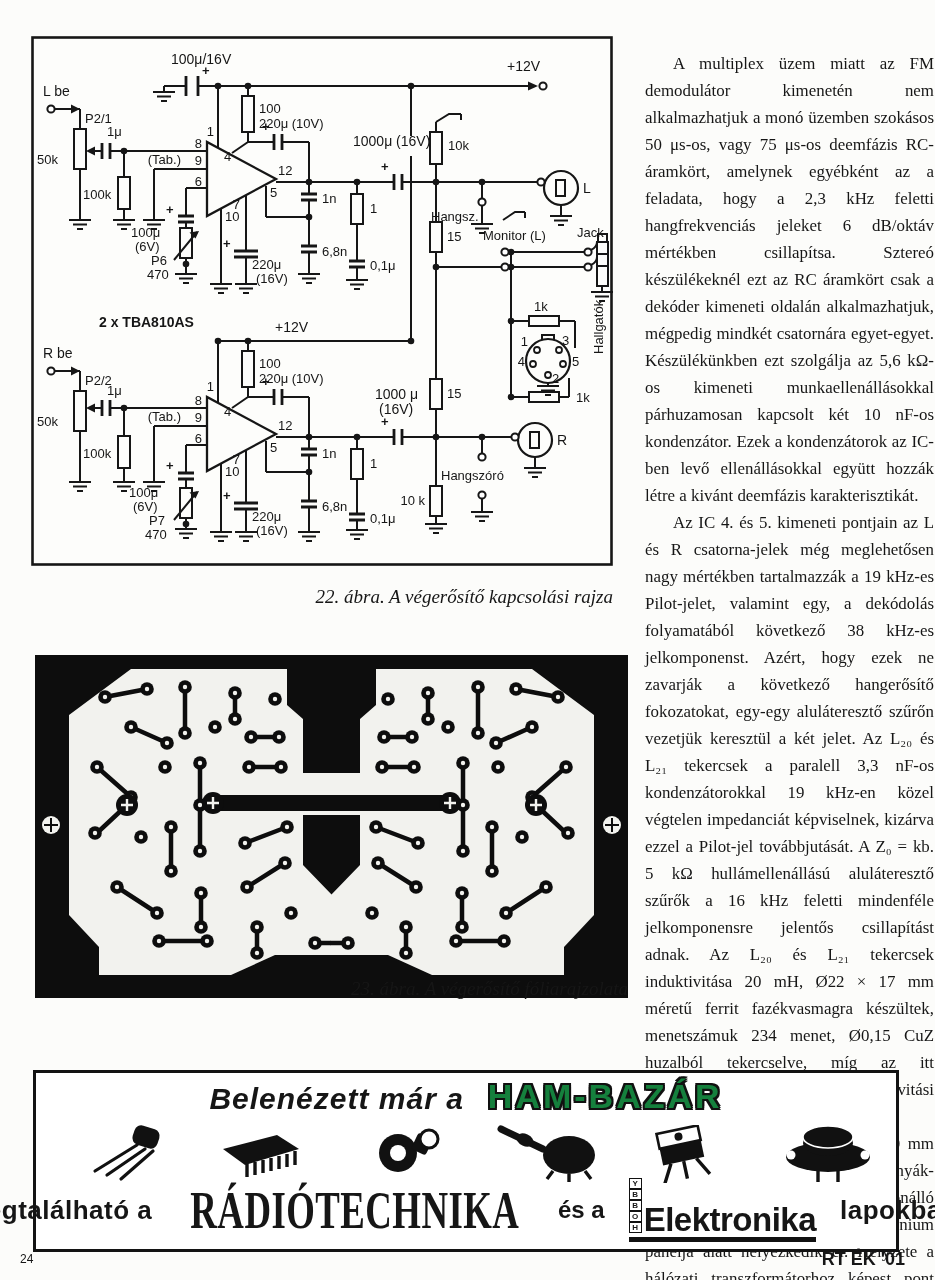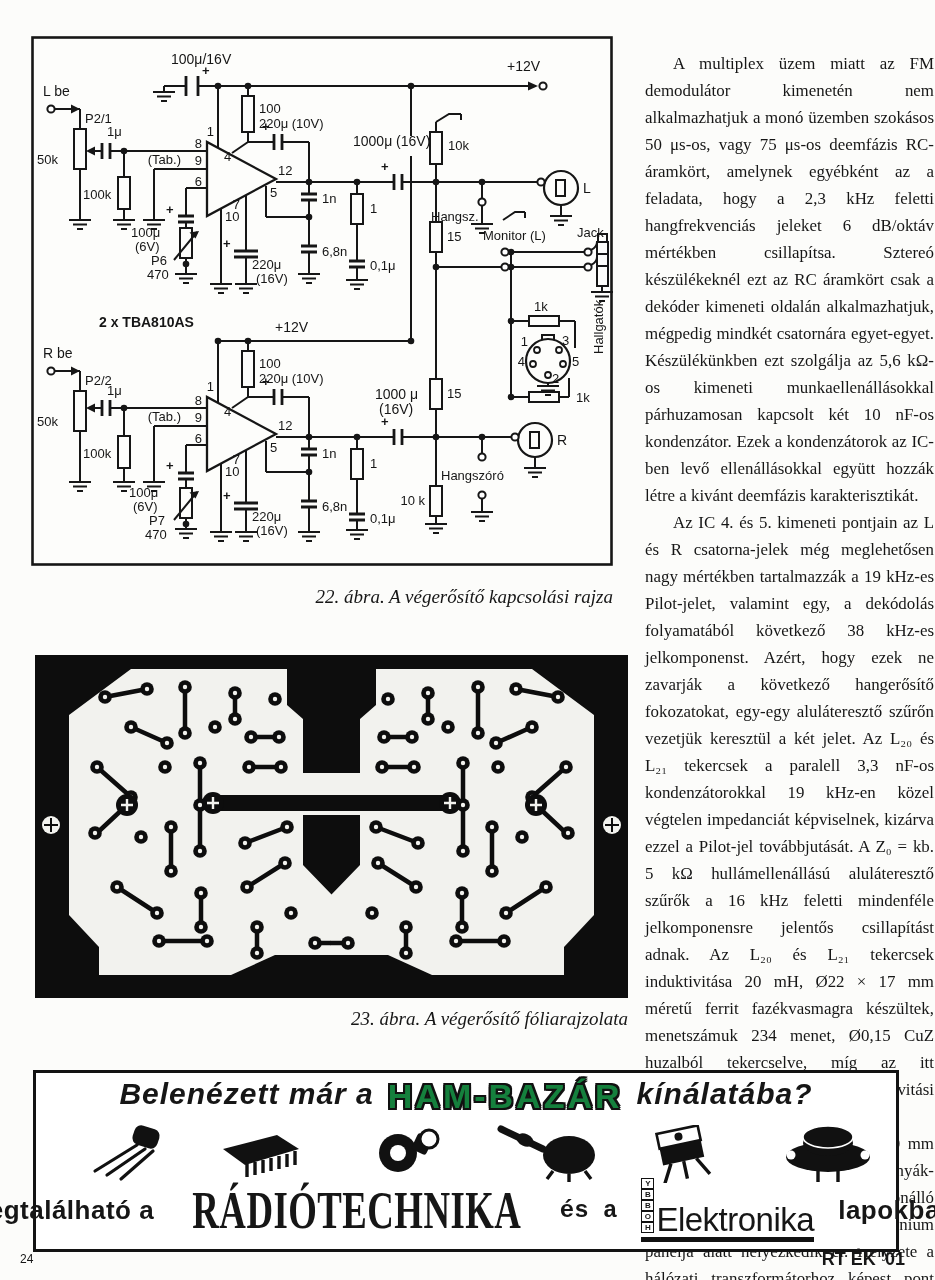--- a/index.html
+++ b/index.html
@@ -9,37 +9,37 @@
   svg text.big{font-size:14px;}
   svg text.bold{font-weight:bold;}
   .fig{position:absolute;}
   .cap{position:absolute;font-style:italic;font-size:19px;text-align:right;}
   #article{position:absolute;left:645px;top:30px;width:289px;font-size:16.9px;line-height:27px;
            text-align:justify;margin-top:20px;}
   #article p{margin:0;text-indent:28px;}
   .ad{position:absolute;left:33px;top:1070px;width:860px;height:176px;border:3.5px solid #131313;
       background:#fff;font-family:"Liberation Sans","DejaVu Sans",sans-serif;}
   .ad-head{position:absolute;top:4px;left:0;right:0;display:flex;justify-content:center;
-           align-items:flex-start;gap:14px;white-space:nowrap;}
+           align-items:flex-end;gap:24px;white-space:nowrap;}
   .ad-head .scripty{font-style:italic;font-weight:900;font-size:30px;letter-spacing:1px;}
   .outline-brand{font-weight:900;font-size:34px;letter-spacing:3px;color:#15803d;
      text-shadow:-2px -2px 0 #111,2px -2px 0 #111,-2px 2px 0 #111,2px 2px 0 #111,
                  -2px 0 0 #111,2px 0 0 #111,0 -2px 0 #111,0 2px 0 #111;}
   .ad-icons span{position:absolute;}
   .ad-foot{position:absolute;bottom:7px;left:0;right:0;display:flex;justify-content:center;
            align-items:center;gap:24px;white-space:nowrap;}
   .ad-foot .plain{font-weight:900;font-size:26px;letter-spacing:0.5px;}
   .rt-logo{font-family:"Liberation Serif","DejaVu Serif",serif;font-weight:bold;font-size:40px;
            display:inline-block;transform:scale(0.92,1.3);letter-spacing:0.5px;}
-  .esa{font-weight:bold;font-size:24px;font-family:Liberation Mono, monospace;}
+  .esa{font-weight:bold;font-size:24px;}
   .he-logo{display:flex;align-items:flex-end;gap:2px;border-bottom:5px solid #111;padding-bottom:2px;}
   .vstack{display:flex;flex-direction:column;margin-bottom:2px;}
   .vcell{width:13px;height:11px;border:1.5px solid #111;font-size:8px;line-height:10px;
          text-align:center;font-weight:bold;box-sizing:border-box;}
-  .elek{font-weight:400;font-size:33px;letter-spacing:-0.5px;line-height:0.95;text-align:right;}
+  .elek{font-weight:700;font-size:33px;letter-spacing:-0.5px;line-height:0.95;text-align:right;}
   .pgfoot{position:absolute;font-family:"Liberation Sans","DejaVu Sans",sans-serif;}
 </style>
 </head>
 <body>
 
 <div class="sheet">
 
   <svg class="fig" id="schem" style="left:31px;top:36px" width="582" height="530" viewBox="0 0 582 530">
     <defs>
       <circle id="dot" r="3.3" fill="#161616"></circle>
@@ -379,33 +379,32 @@
         <path d="M92,144V156M86,150H98" stroke="#f2f2ee" stroke-width="2.4" fill="none"></path>
         <circle cx="178" cy="148" r="11" fill="#0d0d0d"></circle>
         <path d="M178,142V154M172,148H184" stroke="#f2f2ee" stroke-width="2.4" fill="none"></path>
         <circle cx="16" cy="170" r="9" fill="#f2f2ee"></circle>
         <path d="M16,163V177M9,170H23" stroke="#0d0d0d" stroke-width="2" fill="none"></path>
       </g>
     </g>
     <use href="#pcbhalf" transform="translate(593,0) scale(-1,1)"></use>
   </svg>
 
-  <div class="cap" style="left:35px;top:1008px;width:593px">23. ábra. A végerősítő fóliarajzolata</div>
+  <div class="cap" style="left:35px;top:978px;width:593px">23. ábra. A végerősítő fóliarajzolata</div>
 
   <div id="article">
     <p>A multiplex üzem miatt az FM demodulátor kimenetén nem alkalmazhatjuk a monó üzemben szokásos 50 μs-os, vagy 75 μs-os deemfázis RC-áramkört, amelynek egyébként az a feladata, hogy a 2,3 kHz feletti hangfrekvenciás jeleket 6 dB/oktáv mértékben csillapítsa. Sztereó készülékeknél ezt az RC áramkört csak a dekóder kimeneti oldalán alkalmazhatjuk, mégpedig mindkét csatornára egyet-egyet. Készülékünkben ezt szolgálja az 5,6 kΩ-os kimeneti munkaellenállásokkal párhuzamosan kapcsolt két 10 nF-os kondenzátor. Ezek a kondenzátorok az IC-ben levő ellenállásokkal együtt hozzák létre a kivánt deemfázis karakterisztikát.</p>
     <p>Az IC 4. és 5. kimeneti pontjain az L és R csatorna-jelek még meglehetősen nagy mértékben tartalmazzák a 19 kHz-es Pilot-jelet, valamint egy, a dekódolás folyamatából következő 38 kHz-es jelkomponenst. Azért, hogy ezek ne zavarják a következő hangerősítő fokozatokat, egy-egy aluláteresztő szűrőn vezetjük keresztül a két jelet. Az L₂₀ és L₂₁ tekercsek a paralell 3,3 nF-os kondenzátorokkal 19 kHz-en közel végtelen impedanciát képviselnek, kizárva ezzel a Pilot-jel továbbjutását. A Z₀ = kb. 5 kΩ hullámellenállású aluláteresztő szűrők a 16 kHz feletti mindenféle jelkomponensre jelentős csillapítást adnak. Az L₂₀ és L₂₁ tekercsek induktivitása 20 mH, Ø22 × 17 mm méretű ferrit fazékvasmagra készültek, menetszámuk 234 menet, Ø0,15 CuZ huzalból tekercselve, míg az itt alkalmazott vasmag induktivitási tényezője Aₗ = 400.</p>
     <p>A sztereodekóder egy 110 × 80 mm méretű, egyoldalon folírozott nyák-lemezre van félépítve és mint önálló egység a készülék vízszintes alumínium panelja alatt helyezkedik el. Helyzete a hálózati transzformátorhoz képest pont ellentétes, hogy a kimeneti szűrők tekercsei a lehető legkisebb brummfeszültséget vegyék fel a hálózati transzformátor mágneses szórásából. A</p>
   </div>
 
   <div class="ad">
     <div class="ad-head">
       <span class="scripty">Belenézett már a</span>
       <span class="outline-brand">HAM-BAZÁR</span>
-      <span class="scripty">kínálatába?</span>
     </div>
 
     <div class="ad-icons">
       <span style="left:45px;top:50px">
         <svg width="90" height="60" viewBox="0 0 90 60">
           <rect x="52" y="4" width="26" height="20" rx="7" fill="#111" transform="rotate(18 65 14)"></rect>
           <g stroke="#111" stroke-width="3.2" stroke-linecap="round">
             <path d="M56,22L14,48M64,26L26,52M72,28L40,56"></path>
           </g>
         </svg>

